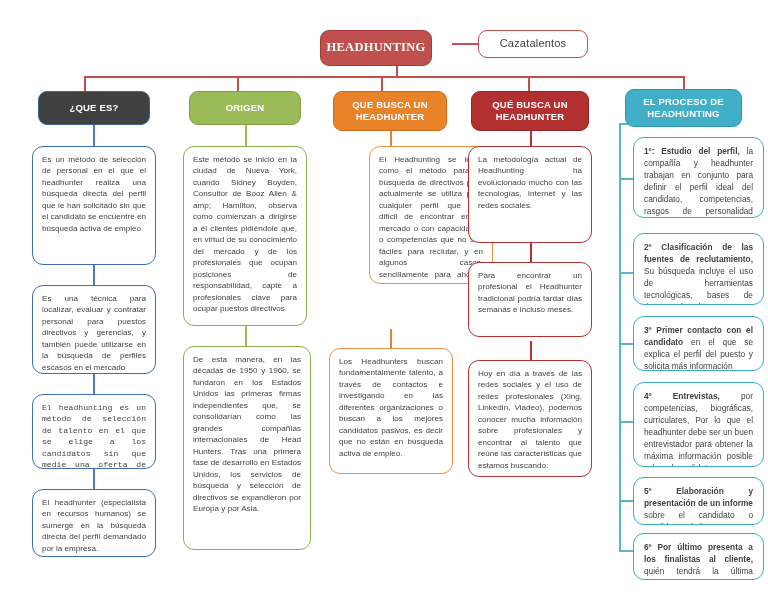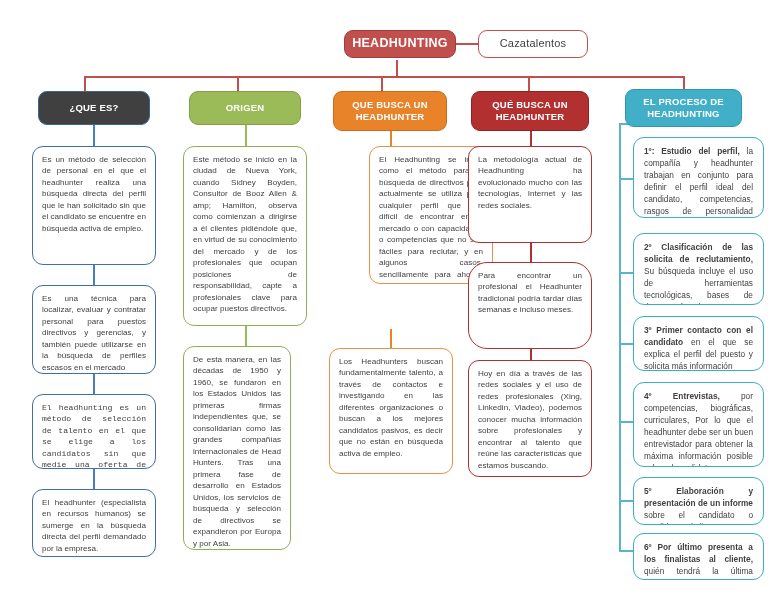--- a/index.html
+++ b/index.html
@@ -91,21 +91,21 @@
 
 <div class="conn teal" style="left:619px;top:123px;width:65px;height:1.6px;"></div>
 <div class="conn teal" style="left:619px;top:123px;width:1.6px;height:427px;"></div>
 <div class="conn teal" style="left:619px;top:178px;width:14px;height:1.6px;"></div>
 <div class="conn teal" style="left:619px;top:272px;width:14px;height:1.6px;"></div>
 <div class="conn teal" style="left:619px;top:343px;width:14px;height:1.6px;"></div>
 <div class="conn teal" style="left:619px;top:421px;width:14px;height:1.6px;"></div>
 <div class="conn teal" style="left:619px;top:500px;width:14px;height:1.6px;"></div>
 <div class="conn teal" style="left:619px;top:550px;width:14px;height:1.6px;"></div>
 
-<div class="node root" style="left:344px;top:30px;width:112px;height:28px;">
+<div class="node root" style="left:320px;top:30px;width:112px;height:36px;font-family:Liberation Serif, serif;">
   <span>HEADHUNTING</span>
 </div>
 <div class="node ghost" style="left:478px;top:30px;width:110px;height:28px;">
   <span>Cazatalentos</span>
 </div>
 
 <div class="node h-blue" style="left:38px;top:91px;width:112px;height:34px;">
   <span>¿QUE ES?</span>
 </div>
 
@@ -134,46 +134,46 @@
 <div class="card b-blue" style="left:32px;top:394px;width:124px;height:75px;font-family:Liberation Mono, monospace;">
   <span>El headhunting es un método de selección de talento en el que se elige a los candidatos sin que medie una oferta de trabajo de forma pública.</span>
 </div>
 <div class="card b-blue" style="left:32px;top:489px;width:124px;height:68px;">
   <span>El headhunter (especialista en recursos humanos) se sumerge en la búsqueda directa del perfil demandado por la empresa.</span>
 </div>
 
 <div class="card b-green" style="left:183px;top:146px;width:124px;height:180px;">
   <span>Este método se inició en la ciudad de Nueva York, cuando Sidney Boyden, Consultor de Booz Allen &amp; amp; Hamilton, observa como comienzan a dirigirse a él clientes pidiéndole que, en virtud de su conocimiento del mercado y de los profesionales que ocupan posiciones de responsabilidad, capte a profesionales clave para ocupar puestos directivos.</span>
 </div>
-<div class="card b-green" style="left:183px;top:346px;width:108px;height:204px;">
+<div class="card b-green" style="left:183px;top:346px;width:128px;height:204px;">
   <span>De esta manera, en las décadas de 1950 y 1960, se fundaron en los Estados Unidos las primeras firmas independientes que, se consolidarían como las grandes compañías internacionales de Head Hunters. Tras una primera fase de desarrollo en Estados Unidos, los servicios de búsqueda y selección de directivos se expandieron por Europa y por Asia.</span>
 </div>
 
 <div class="card b-orange" style="left:329px;top:146px;width:124px;height:138px;margin-left:40px;">
   <span>El Headhunting se inició como el método para la búsqueda de directivos pero actualmente se utiliza para cualquier perfil que sea difícil de encontrar en el mercado o con capacidades o competencias que no son fáciles para reclutar, y en algunos casos, sencillamente para ahorrar tiempo en el reclutamiento.</span>
 </div>
 <div class="card b-orange" style="left:329px;top:348px;width:124px;height:126px;">
   <span>Los Headhunters buscan fundamentalmente talento, a través de contactos e investigando en las diferentes organizaciones o buscan a los mejores candidatos pasivos, es decir que no están en búsqueda activa de empleo.</span>
 </div>
 
 <div class="card b-red" style="left:468px;top:146px;width:124px;height:97px;">
   <span>La metodología actual de Headhunting ha evolucionado mucho con las tecnologías, Internet y las redes sociales.</span>
 </div>
-<div class="card b-red" style="left:468px;top:262px;width:124px;height:87px;border-radius:19px;">
+<div class="card b-red" style="left:468px;top:262px;width:124px;height:75px;">
   <span>Para encontrar un profesional el Headhunter tradicional podría tardar días semanas e incluso meses.</span>
 </div>
 <div class="card b-red" style="left:468px;top:360px;width:124px;height:117px;">
   <span>Hoy en día a través de las redes sociales y el uso de redes profesionales (Xing, Linkedin, Viadeo), podemos conocer mucha información sobre profesionales y encontrar al talento que reúne las características que estamos buscando.</span>
 </div>
 
 <div class="card b-teal pad-teal" style="left:633px;top:137px;width:131px;height:81px;">
   <b>1º: Estudio del perfil,</b><span> la compañía y headhunter trabajan en conjunto para definir el perfil ideal del candidato, competencias, rasgos de personalidad deseados, según el puesto a desempeñar.</span>
 </div>
 <div class="card b-teal pad-teal" style="left:633px;top:233px;width:131px;height:72px;">
-  <b>2º Clasificación de las solicita de reclutamiento,</b><span> Su búsqueda incluye el uso de herramientas tecnológicas, bases de datos, redes de contactos y la aplicación de su propia experiencia.</span>
+  <b>2º Clasificación de las fuentes de reclutamiento,</b><span> Su búsqueda incluye el uso de herramientas tecnológicas, bases de datos, redes de contactos y la aplicación de su propia experiencia.</span>
 </div>
 <div class="card b-teal pad-teal" style="left:633px;top:316px;width:131px;height:55px;">
   <b>3º Primer contacto con el candidato</b><span> en el que se explica el perfil del puesto y solicita más información</span>
 </div>
 <div class="card b-teal pad-teal" style="left:633px;top:382px;width:131px;height:85px;">
   <b>4º Entrevistas,</b><span> por competencias, biográficas, curriculares, Por lo que el headhunter debe ser un buen entrevistador para obtener la máxima información posible sobre el candidato.</span>
 </div>
 <div class="card b-teal pad-teal" style="left:633px;top:477px;width:131px;height:48px;">
   <b>5º Elaboración y presentación de un informe</b><span> sobre el candidato o candidatos al cliente.</span>
 </div>

